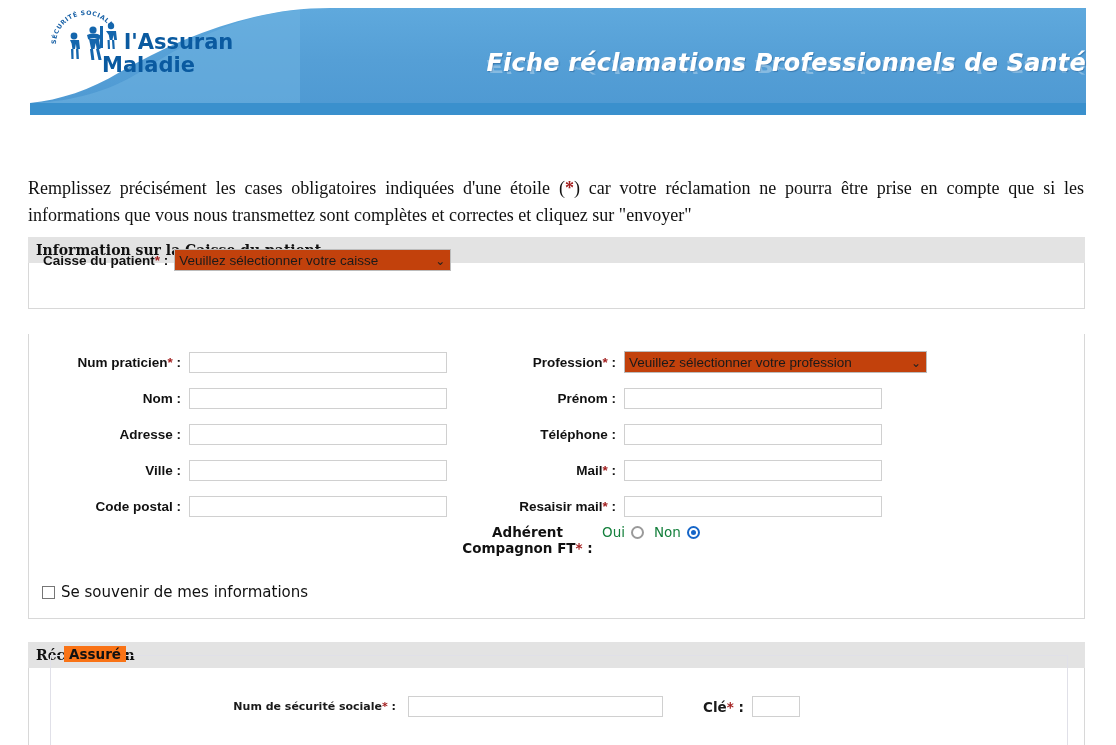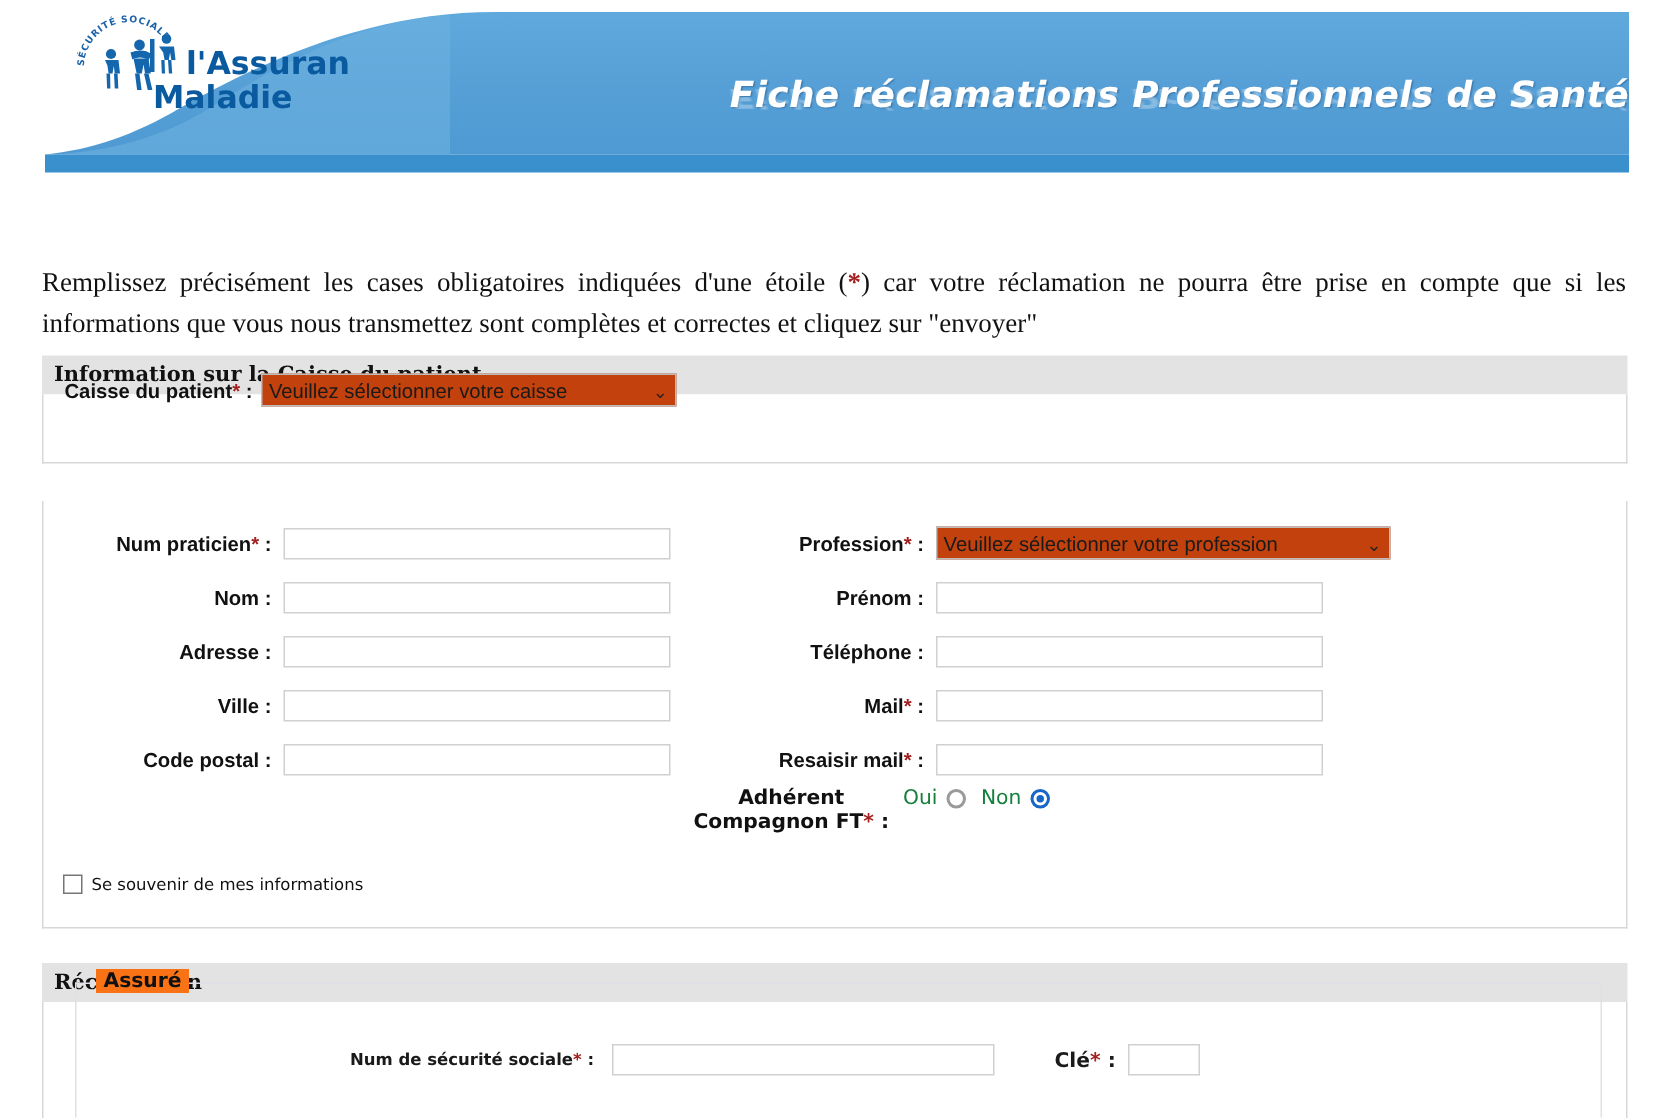--- a/index.html
+++ b/index.html
@@ -237,21 +237,21 @@
   .cbox {
     width: 13px; height: 13px;
     box-sizing: border-box;
     border: 1px solid #767676;
     background: #fff;
     margin-right: 6px;
     display: inline-block;
   }
   .remember-txt {
     font-family: "DejaVu Sans", sans-serif;
-    font-size: 11px;
+    font-size: 15px;
     color: #111;
   }
 
   
   .fieldset {
     position: absolute;
     left: 22px;
     top: 13px;
     width: 1018px;
     height: 90px;

